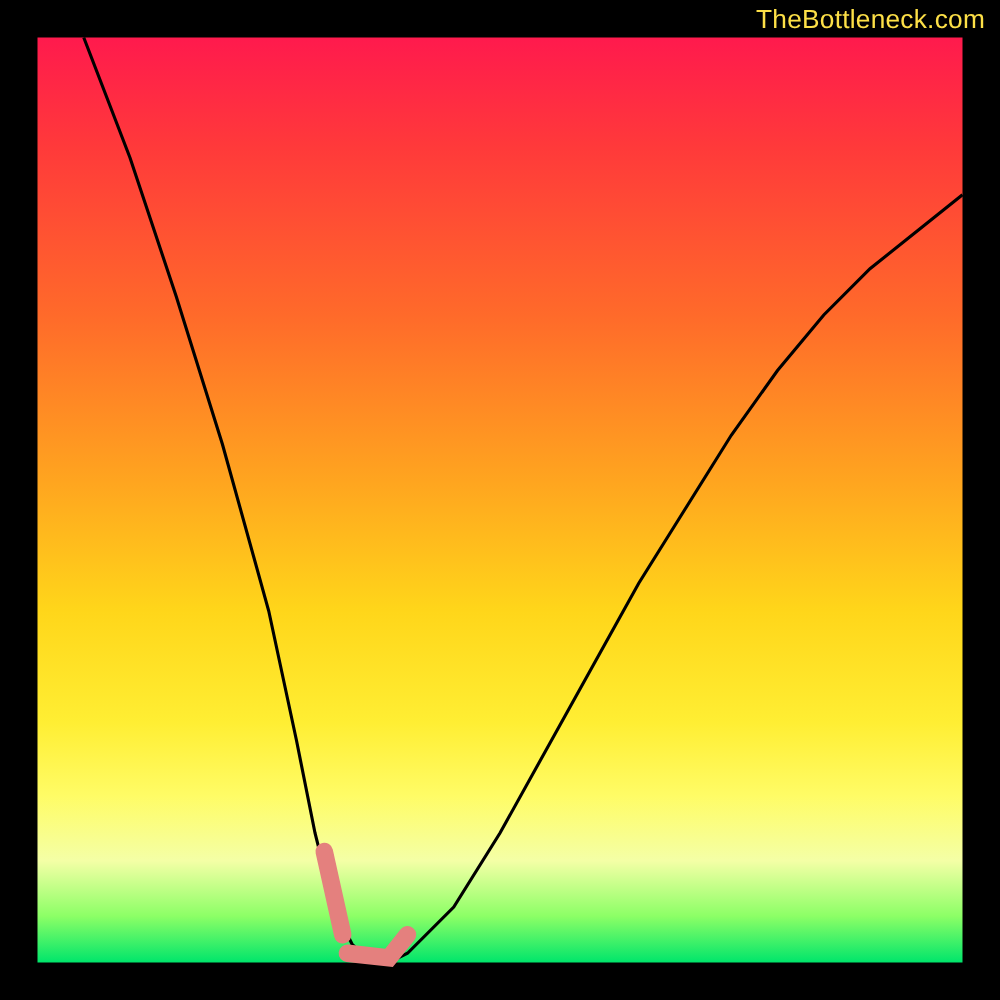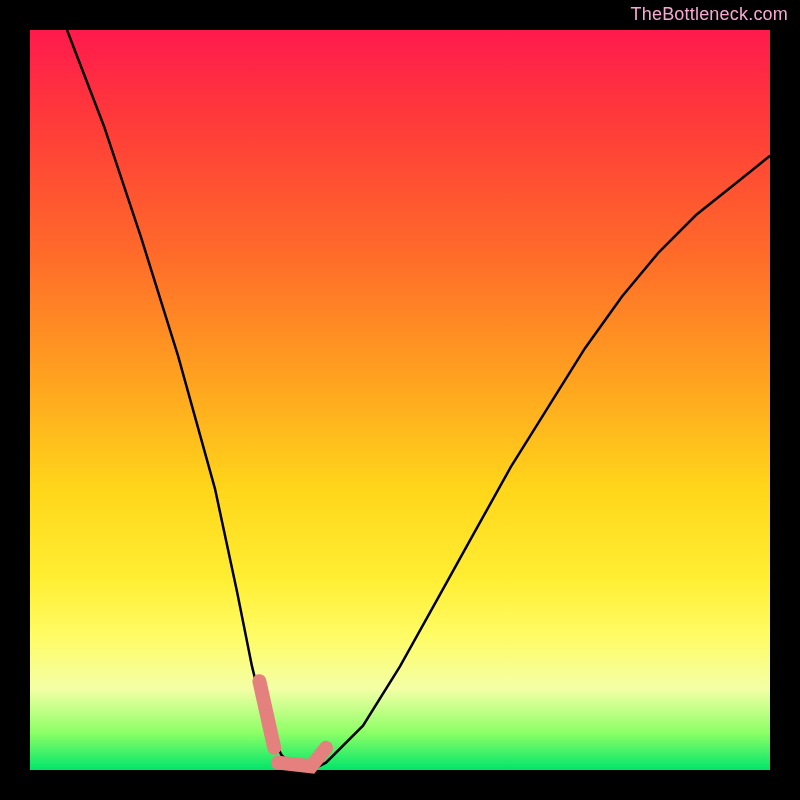--- a/index.html
+++ b/index.html
@@ -37,22 +37,22 @@
       #fffc66 82%,
       #f4ffa6 89%,
       #8cff66 95%,
       #00e56b 100%
     );
   }
   .watermark {
     position: absolute;
     top: 4px;
     right: 12px;
-    color: #f9a8d4;
-    font-size: 18px;
+    color: #fde047;
+    font-size: 21px;
     letter-spacing: 0.2px;
     user-select: none;
   }
   svg.curve {
     position: absolute;
     top: 0;
     left: 0;
     width: 740px;
     height: 740px;
     overflow: visible;

